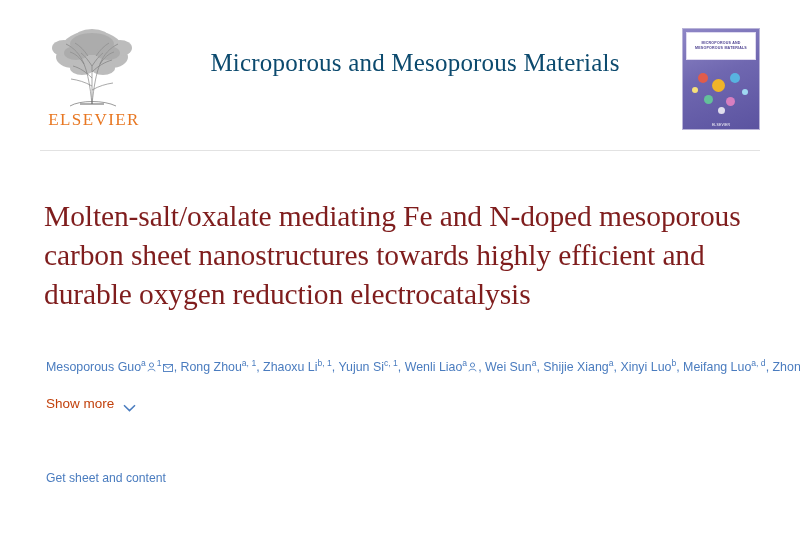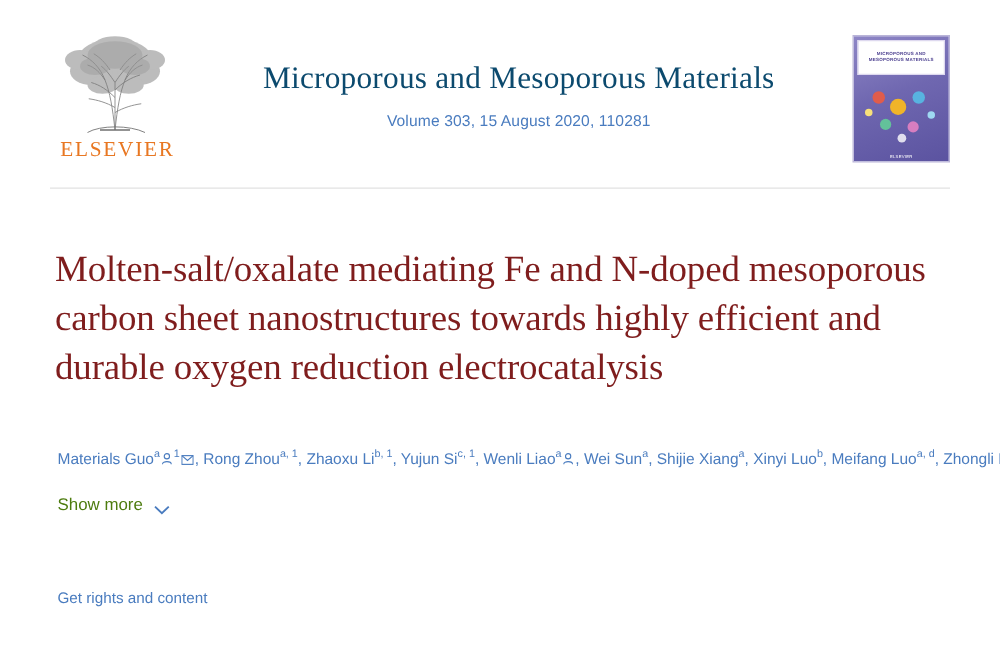--- a/index.html
+++ b/index.html
@@ -151,21 +151,21 @@
   .aff { font-size: 8.6px; vertical-align: super; color: #4a7cbf; }
   .ico { display: inline-block; vertical-align: -1px; margin: 0 1px; }
   .sep { color: #4a7cbf; }
 
   
   .show-more {
     padding: 16px 46px 0 46px;
     display: flex;
     align-items: center;
     gap: 9px;
-    color: #4d7c0f;
+    color: #c2410c;
     font-size: 13.5px;
   }
   .chev {
     width: 13px; height: 8px;
     display: inline-block;
   }
 
   
   .footer-row {
     position: absolute;
@@ -224,21 +224,20 @@
           </g>
           <path d="M40 78 L64 78" stroke="#6f6f6f" stroke-width="1.1" fill="none"></path>
           <path d="M30 80 C40 74 64 74 76 80" stroke="#6f6f6f" stroke-width="0.7" fill="none"></path>
         </svg>
       </div>
       <div class="elsevier-word">ELSEVIER</div>
     </div>
 
     <div class="journal-block">
       <div class="journal-title">Microporous and Mesoporous Materials</div>
-      <div class="journal-volume">Volume 303, 15 August 2020, 110281</div>
     </div>
 
     <div class="cover-thumb">
       <div class="cover-top">
         <span>MICROPOROUS AND</span>
         <span>MESOPOROUS MATERIALS</span>
       </div>
       <div class="cover-art">
         <span class="mol" style="width:13px;height:13px;background:#f0b429;left:26px;top:16px;"></span>
         <span class="mol" style="width:10px;height:10px;background:#e05c4b;left:12px;top:10px;"></span>
@@ -251,21 +250,21 @@
       </div>
       <div class="cover-footer">ELSEVIER</div>
     </div>
   </div>
 
   <div class="divider"></div>
 
   <h1 class="article-title">Molten-salt/oxalate mediating Fe and N-doped mesoporous carbon sheet nanostructures towards highly efficient and durable oxygen reduction electrocatalysis</h1>
 
   <div class="authors">
-    <span class="author"><span class="author-name">Materials Guo</span><span class="aff">a</span><span class="ico"><svg width="9" height="10" viewBox="0 0 9 10">
+    <span class="author"><span class="author-name">Mesoporous Guo</span><span class="aff">a</span><span class="ico"><svg width="9" height="10" viewBox="0 0 9 10">
             <circle cx="4.5" cy="3" r="2.1" fill="none" stroke="#4a7cbf" stroke-width="0.9"></circle>
             <path d="M1 9.3 C1 6.6 8 6.6 8 9.3" fill="none" stroke="#4a7cbf" stroke-width="0.9"></path>
           </svg></span><span class="aff">1</span><span class="ico"><svg width="10" height="8" viewBox="0 0 10 8">
             <rect x="0.5" y="0.5" width="9" height="7" fill="none" stroke="#4a7cbf" stroke-width="0.9"></rect>
             <path d="M0.5 0.5 L5 4.4 L9.5 0.5" fill="none" stroke="#4a7cbf" stroke-width="0.9"></path>
           </svg></span><span class="sep">, </span></span><span class="author"><span class="author-name">Rong Zhou</span><span class="aff">a, 1</span><span class="sep">, </span></span><span class="author"><span class="author-name">Zhaoxu Li</span><span class="aff">b, 1</span><span class="sep">, </span></span><span class="author"><span class="author-name">Yujun Si</span><span class="aff">c, 1</span><span class="sep">, </span></span><span class="author"><span class="author-name">Wenli Liao</span><span class="aff">a</span><span class="ico"><svg width="9" height="10" viewBox="0 0 9 10">
             <circle cx="4.5" cy="3" r="2.1" fill="none" stroke="#4a7cbf" stroke-width="0.9"></circle>
             <path d="M1 9.3 C1 6.6 8 6.6 8 9.3" fill="none" stroke="#4a7cbf" stroke-width="0.9"></path>
           </svg></span><span class="sep">, </span></span><span class="author"><span class="author-name">Wei Sun</span><span class="aff">a</span><span class="sep">, </span></span><span class="author"><span class="author-name">Shijie Xiang</span><span class="aff">a</span><span class="sep">, </span></span><span class="author"><span class="author-name">Xinyi Luo</span><span class="aff">b</span><span class="sep">, </span></span><span class="author"><span class="author-name">Meifang Luo</span><span class="aff">a, d</span><span class="sep">, </span></span><span class="author"><span class="author-name">Zhongli Luo</span></span>
   </div>
@@ -273,16 +272,16 @@
   <div class="show-more">
     <span>Show more</span>
     <span class="chev">
       <svg width="13" height="8" viewBox="0 0 13 8">
           <path d="M1 1.3 L6.5 6.6 L12 1.3" fill="none" stroke="#4a7cbf" stroke-width="1.5"></path>
         </svg>
     </span>
   </div>
 
   <div class="footer-row">
-    <a class="rights-link" href="#">Get rights and content</a>
+    <a class="rights-link" href="#">Get sheet and content</a>
   </div>
 
 </div>
 
 </body></html>

